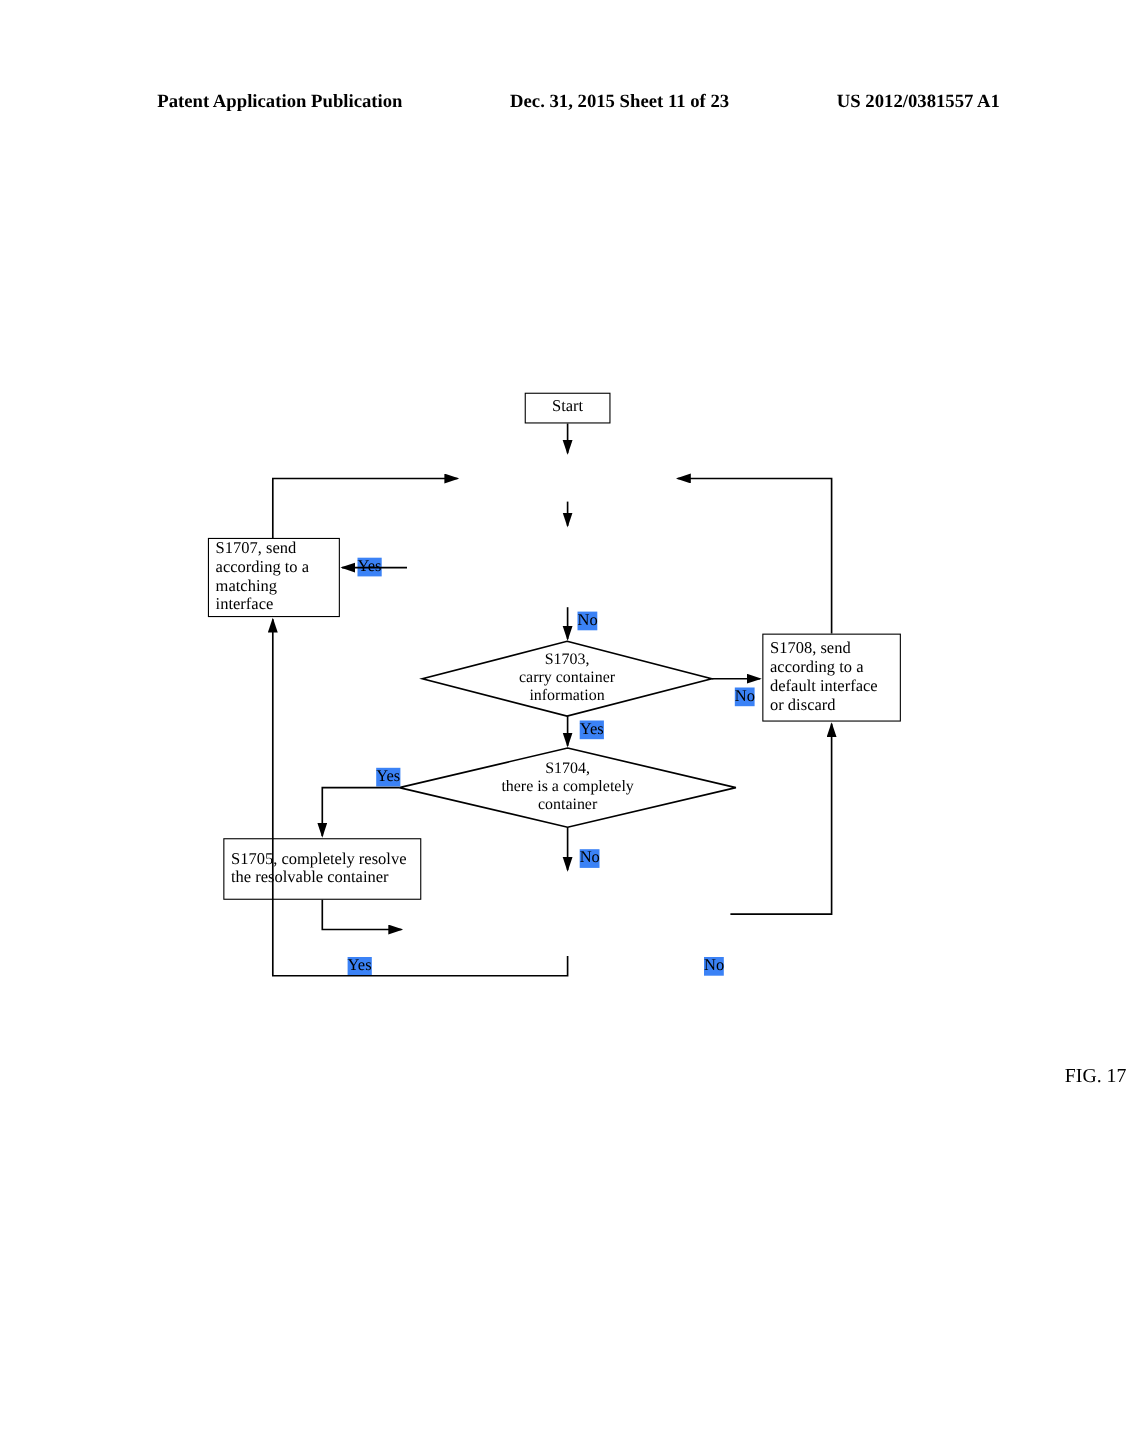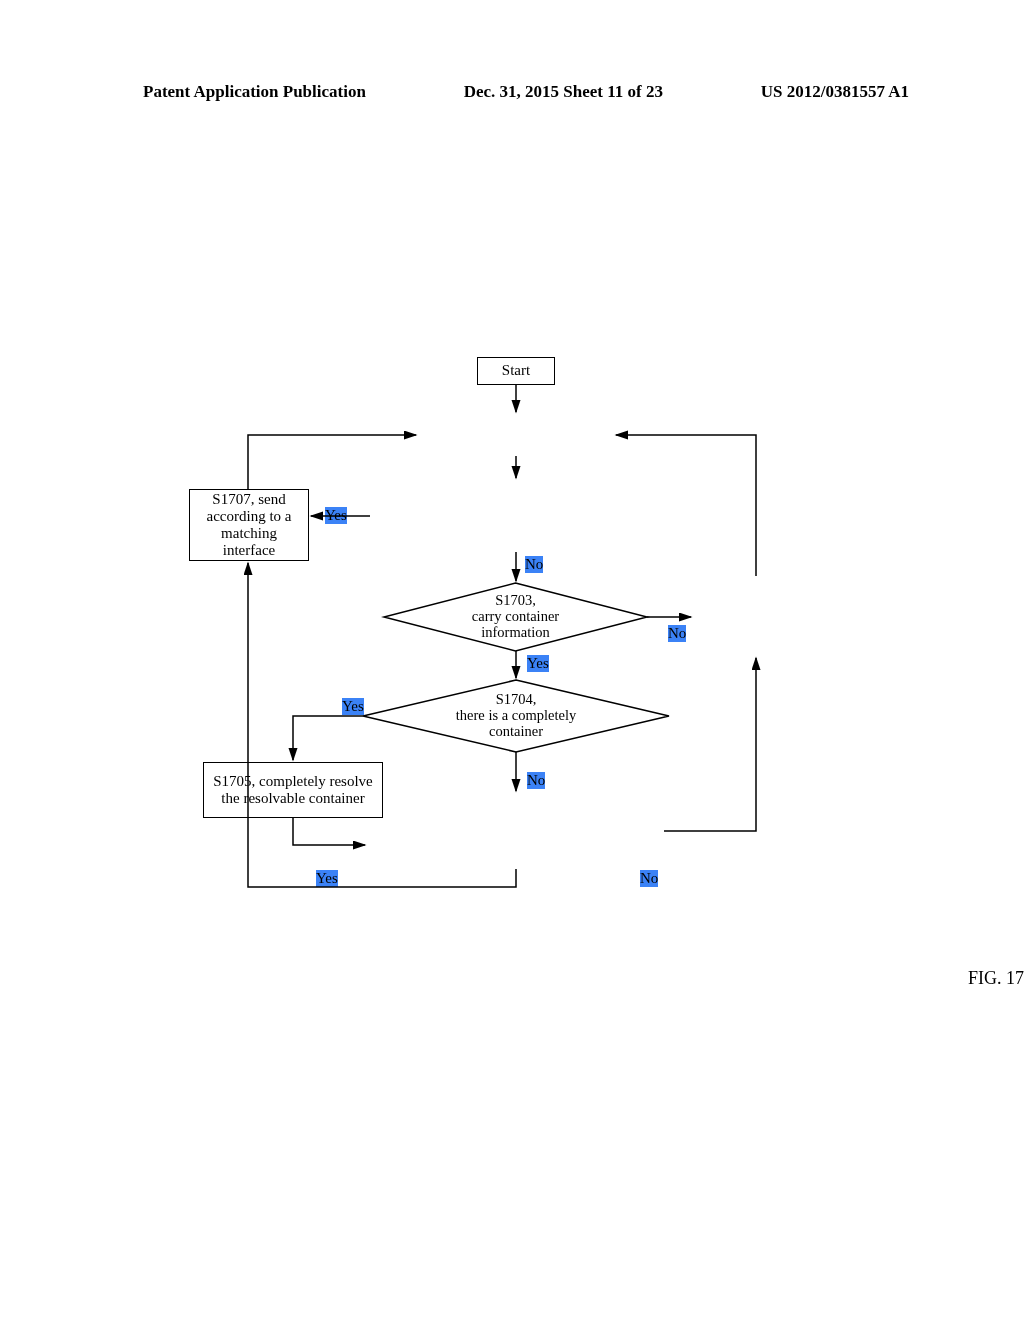--- a/index.html
+++ b/index.html
@@ -31,21 +31,21 @@
     top: 0;
     width: 1024px;
     height: 1320px;
   }
   .box {
     position: absolute;
     border: 1.5px solid #000;
     background: #fff;
     font-size: 15px;
     line-height: 1.15;
-    text-align: center;
+    text-align: left;
     display: flex;
     align-items: center;
     justify-content: center;
     padding: 4px 6px;
     box-sizing: border-box;
   }
   .label {
     position: absolute;
     font-size: 15px;
     background: #3b82f6;
@@ -118,20 +118,23 @@
 
   <div class="box" style="left:203px; top:762px; width:180px; height:56px;">
     <span>S1705, completely resolve the resolvable container</span>
   </div>
 
 
   <div class="box" style="left:189px; top:489px; width:120px; height:72px;">
     <span>S1707, send according to a matching interface</span>
   </div>
 
+  <div class="box" style="left:693px; top:576px; width:126px; height:80px;">
+    <span>S1708, send according to a default interface or discard</span>
+  </div>
 
   <div class="label" style="left:325px; top:507px;">Yes</div>
   <div class="label" style="left:525px; top:556px;">No</div>
   <div class="label" style="left:668px; top:625px;">No</div>
   <div class="label" style="left:527px; top:655px;">Yes</div>
   <div class="label" style="left:342px; top:698px;">Yes</div>
   <div class="label" style="left:527px; top:772px;">No</div>
   <div class="label" style="left:316px; top:870px;">Yes</div>
   <div class="label" style="left:640px; top:870px;">No</div>
 

